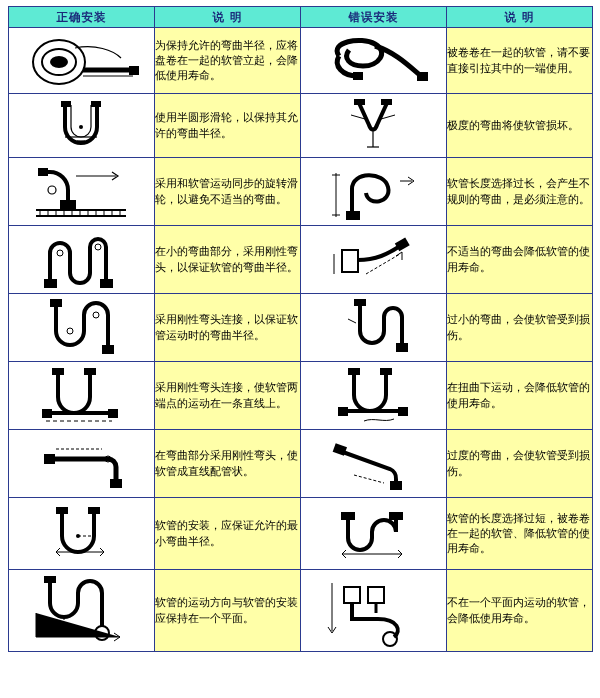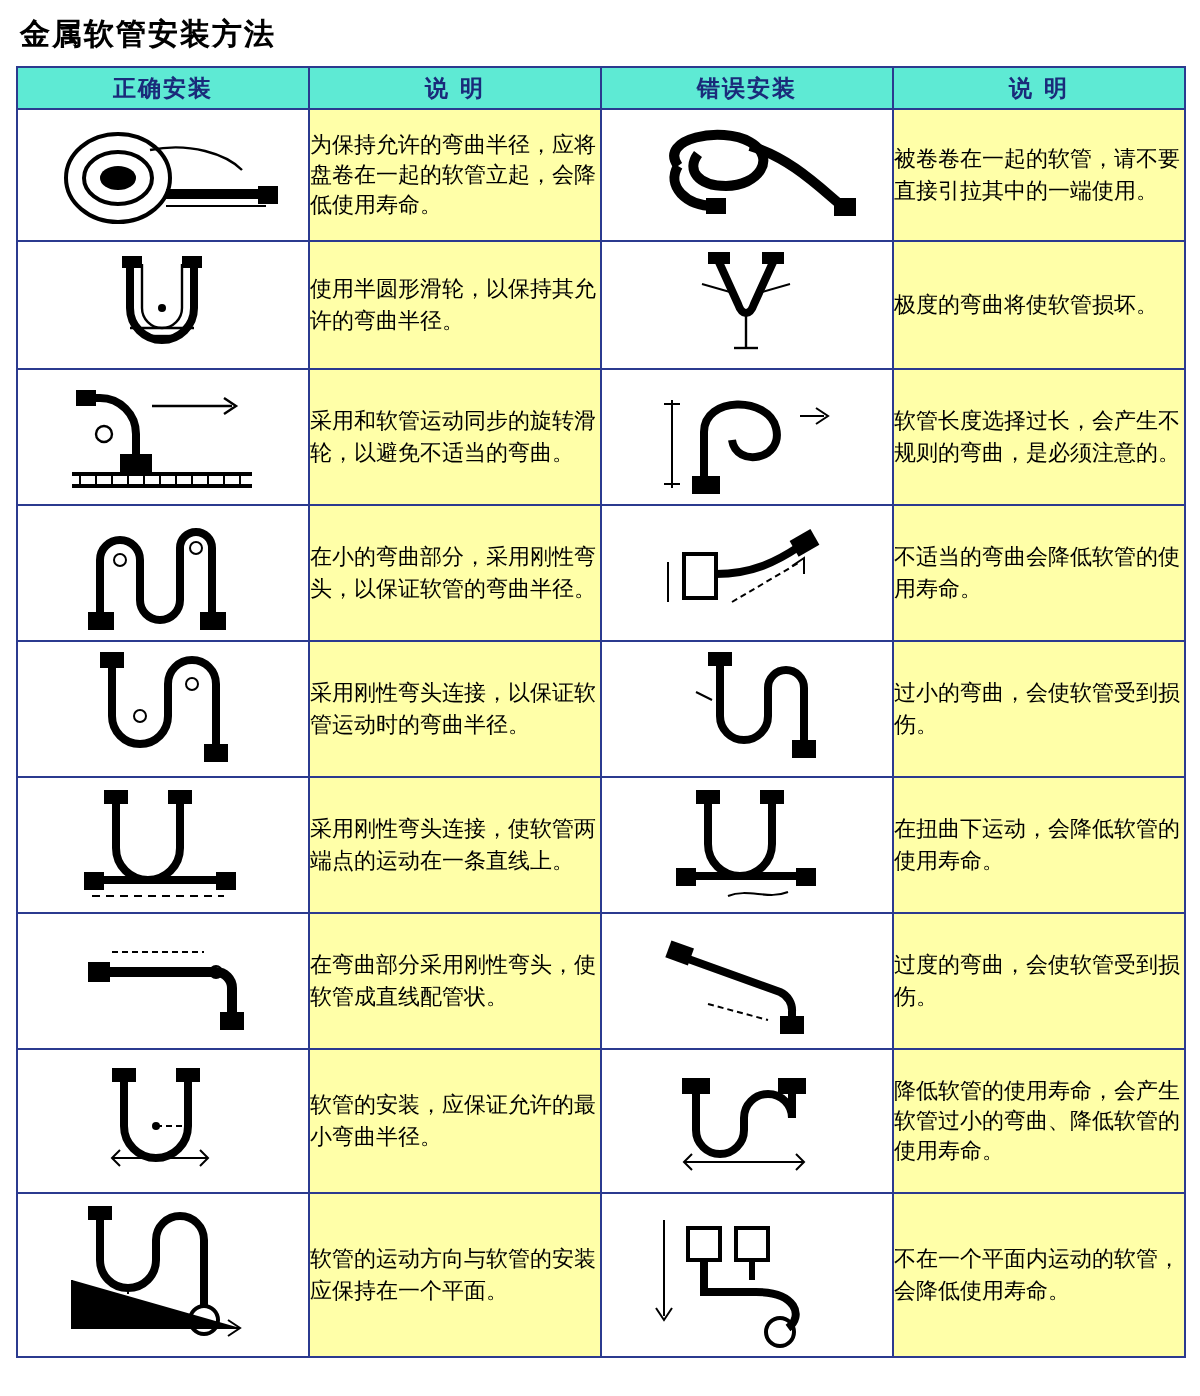--- a/index.html
+++ b/index.html
@@ -69,21 +69,20 @@
     width: 100%;
     height: 100%;
   }
   svg { display: block; }
 </style>
 </head>
 <body>
 
 <div class="page">
 
-  <div class="page-title">金属软管安装方法</div>
 
   <table class="main">
     <colgroup>
       <col class="col-fig">
         <col class="col-desc">
         <col class="col-fig">
         <col class="col-desc">
     </colgroup>
     <thead>
       <tr>
@@ -322,21 +321,21 @@
             <svg width="132" height="64" viewBox="0 0 132 64">
               <path d="M40 16 L40 36 A12 12 0 0 0 64 36 L64 30 A12 12 0 0 1 88 30 L88 16" stroke="#000" stroke-width="4" fill="none"></path>
               <rect x="33" y="10" width="14" height="8" fill="#000"></rect>
               <rect x="81" y="10" width="14" height="8" fill="#000"></rect>
               <path d="M34 52 L94 52" stroke="#000" stroke-width="1"></path>
               <path d="M38 48 L34 52 L38 56" stroke="#000" stroke-width="1" fill="none"></path>
               <path d="M90 48 L94 52 L90 56" stroke="#000" stroke-width="1" fill="none"></path>
             </svg>
           </div>
         </td>
-        <td class="desc">降低软管的使用寿命，会产生软管过小的弯曲、降低软管的使用寿命。</td>
+        <td class="desc">软管的长度选择过短，被卷卷在一起的软管、降低软管的使用寿命。</td>
       </tr>
 
       <tr style="height:82px;">
         <td class="fig">
           <div class="fig-wrap">
             <svg width="132" height="76" viewBox="0 0 132 76">
               <path d="M34 8 L34 30 A14 14 0 0 0 62 30 L62 20 A12 12 0 0 1 86 20 L86 54" stroke="#000" stroke-width="4" fill="none"></path>
               <rect x="28" y="3" width="12" height="7" fill="#000"></rect>
               <circle cx="86" cy="60" r="7" fill="none" stroke="#000" stroke-width="2"></circle>
               <path d="M20 40 L20 64 L104 64" stroke="#000" stroke-width="1"></path>

